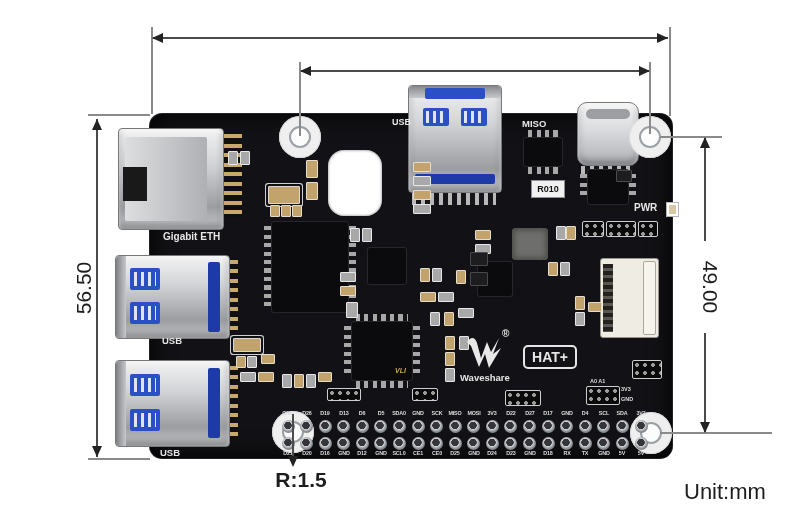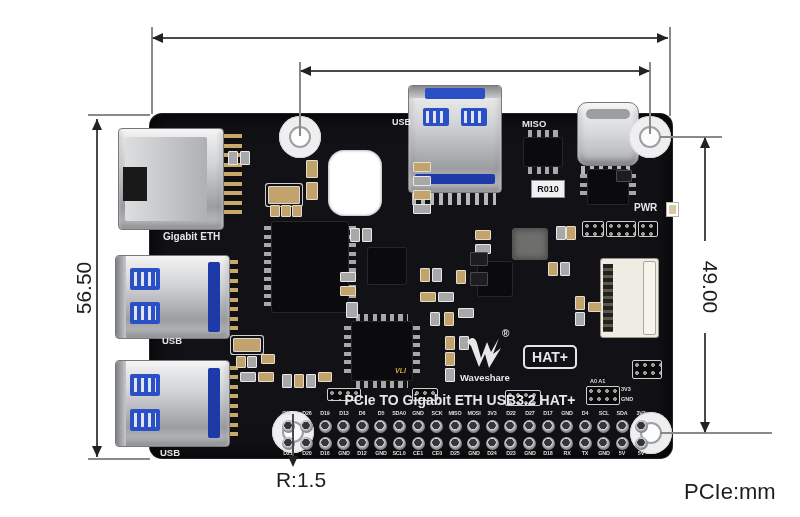--- a/index.html
+++ b/index.html
@@ -89,23 +89,23 @@
 
   <div class="vl" style="left:704px;top:137px;height:296px;"></div>
   <div class="ar u" style="left:700px;top:137px;"></div>
   <div class="ar d" style="left:700px;top:422px;"></div>
   <div class="hl ext" style="left:660px;top:136px;width:62px;"></div>
   <div class="hl ext" style="left:660px;top:432px;width:112px;"></div>
   <div class="dimtxt rot-r" style="left:664px;top:275px;width:84px;">49.00</div>
 
   <div class="vl" style="left:292px;top:414px;height:44px;z-index:6;"></div>
   <div class="ar d" style="left:288px;top:456px;"></div>
-  <div class="dimtxt" style="left:255px;top:468px;width:84px;">R:1.5</div>
-
-  <div class="dimtxt" style="left:680px;top:479px;font-size:22px;">PCIe:mm</div>
+  <div class="dimtxt" style="left:255px;top:468px;width:84px;font-weight:bold;">R:1.5</div>
+
+  <div class="dimtxt" style="left:680px;top:479px;font-size:22px;">Unit:mm</div>
 
   <div id="board">
 
     <div class="hole" style="left:129px;top:2px;"></div>
     <div class="hole" style="left:479px;top:2px;"></div>
     <div class="hole" style="left:122px;top:297px;"></div>
     <div class="hole" style="left:480px;top:298px;"></div>
 
     <div class="slot" style="left:178px;top:36px;width:54px;height:66px;"></div>
 
@@ -206,21 +206,20 @@
     <div class="sublab" style="left:471px;top:272px;">3V3</div>
     <div class="sublab" style="left:471px;top:282px;">GND</div>
 
     <svg style="position:absolute;left:313px;top:220px;z-index:5;" width="44" height="38" viewBox="0 0 44 38">
       <path d="M4 8 C8 2 12 3 14 9 L18 24 L24 8 L28 18 L36 4 L30 20 L38 14 L26 34 L22 20 L16 33 L8 12 Z" fill="#e8e8e8"></path>
     </svg>
     <div class="silk" style="left:352px;top:214px;font-size:10px;">®</div>
     <div class="silk" style="left:310px;top:258px;font-size:9.5px;">Waveshare</div>
     <div id="hatplus" style="left:373px;top:231px;width:50px;height:20px;line-height:20px;">HAT+</div>
 
-    <div class="silk" style="left:160px;top:278px;width:300px;text-align:center;font-size:14px;">PCIe TO Gigabit ETH USB3.2 HAT+</div>
 
     <div id="gpio">
         <div class="pin" style="left: 131.5px; top: 306px;"></div>
         <div class="plab" style="left: 127px; top: 296px;">GND</div>
         <div class="pin" style="left: 150.08px; top: 306px;"></div>
         <div class="plab" style="left: 145.58px; top: 296px;">D26</div>
         <div class="pin" style="left: 168.66px; top: 306px;"></div>
         <div class="plab" style="left: 164.16px; top: 296px;">D19</div>
         <div class="pin" style="left: 187.24px; top: 306px;"></div>
         <div class="plab" style="left: 182.74px; top: 296px;">D13</div>

